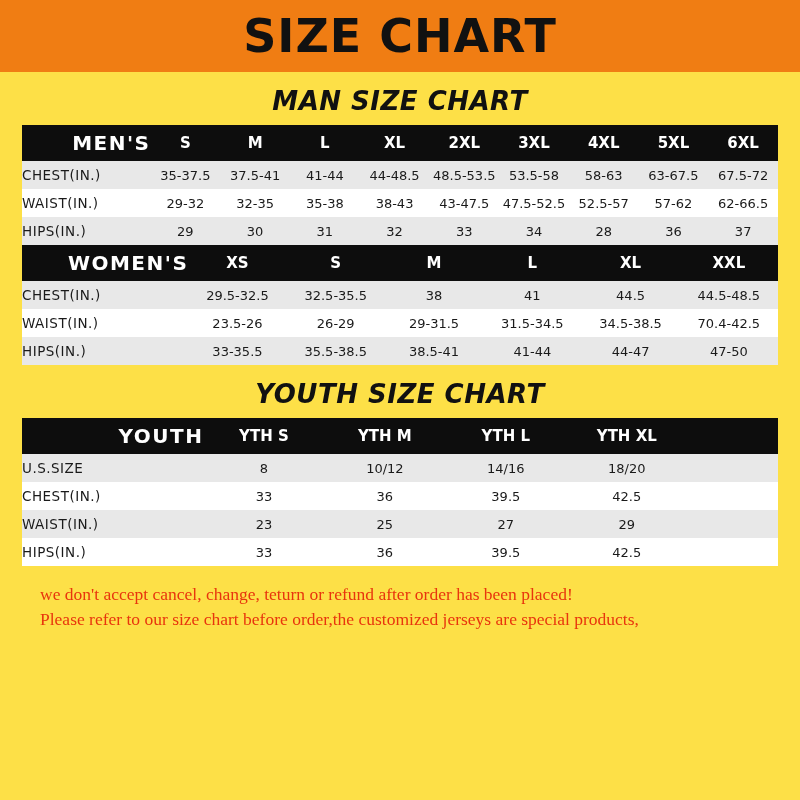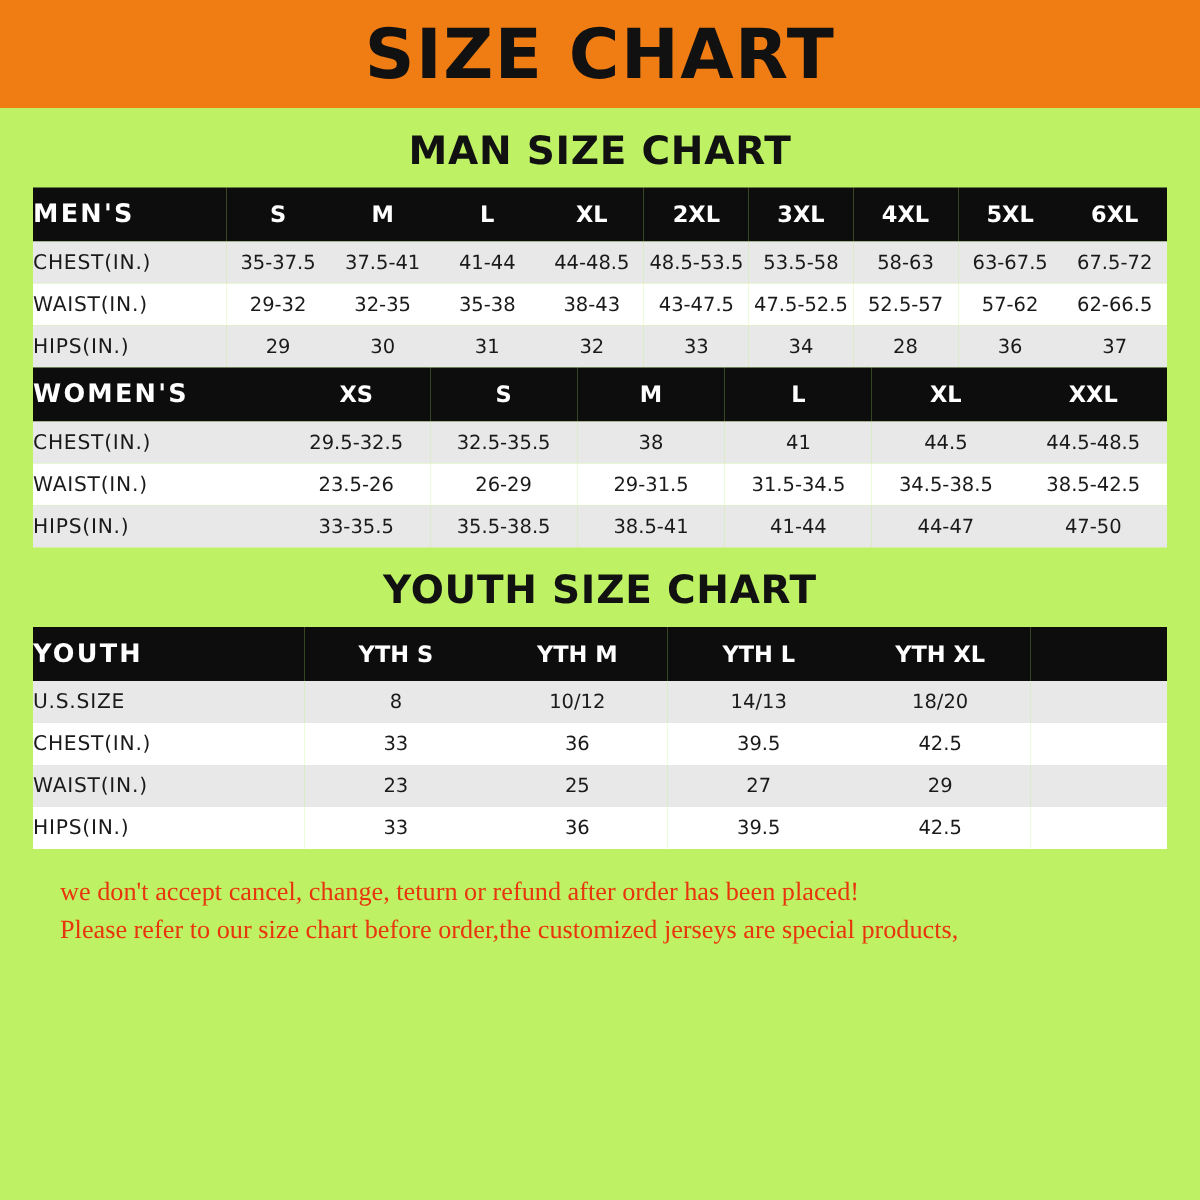--- a/index.html
+++ b/index.html
@@ -10,21 +10,21 @@
     width: 800px;
     height: 800px;
     background: #ffffff;
     font-family: "Liberation Sans", sans-serif;
     overflow: hidden;
   }
   .page {
     position: relative;
     width: 800px;
     height: 800px;
-    background: #bef264;
+    background: #fde047;
     box-sizing: border-box;
   }
   
   .header-band {
     position: relative;
     height: 72px;
     background: #f07d13;
     display: flex;
     align-items: center;
     justify-content: center;
@@ -51,20 +51,21 @@
     box-sizing: border-box;
   }
   .section-title {
     text-align: center;
     font-family: "DejaVu Sans", sans-serif;
     font-weight: bold;
     font-size: 26px;
     color: #111111;
     margin: 14px 0 9px 0;
     letter-spacing: 0.5px;
+    font-style: italic;
   }
   table.size-table {
     width: 100%;
     border-collapse: collapse;
     table-layout: fixed;
   }
   table.size-table th,
   table.size-table td {
     text-align: center;
     font-family: "DejaVu Sans", sans-serif;
@@ -76,24 +77,24 @@
     white-space: nowrap;
   }
   table.size-table thead th {
     background: #0d0d0d;
     color: #ffffff;
     font-weight: bold;
     font-size: 15px;
     height: 36px;
   }
   table.size-table thead th.row-label {
-    text-align: left;
+    text-align: right;
     padding-left: 0;
     letter-spacing: 1.5px;
-    font-size: 17px;
+    font-size: 20px;
   }
   table.size-table tbody tr.light td {
     background: #e8e8e8;
   }
   table.size-table tbody tr.white td {
     background: #ffffff;
   }
   table.size-table tbody td.row-label {
     font-size: 13.5px;
     letter-spacing: 0.5px;
@@ -210,21 +211,21 @@
           <td>44.5</td>
           <td>44.5-48.5</td>
         </tr>
         <tr class="white">
           <td class="row-label">WAIST(IN.)</td>
           <td>23.5-26</td>
           <td>26-29</td>
           <td>29-31.5</td>
           <td>31.5-34.5</td>
           <td>34.5-38.5</td>
-          <td>38.5-42.5</td>
+          <td>70.4-42.5</td>
         </tr>
         <tr class="light">
           <td class="row-label">HIPS(IN.)</td>
           <td>33-35.5</td>
           <td>35.5-38.5</td>
           <td>38.5-41</td>
           <td>41-44</td>
           <td>44-47</td>
           <td>47-50</td>
         </tr>
@@ -246,21 +247,21 @@
           <th>YTH L</th>
           <th>YTH XL</th>
           <th></th>
         </tr>
       </thead>
       <tbody>
         <tr class="light">
           <td class="row-label">U.S.SIZE</td>
           <td>8</td>
           <td>10/12</td>
-          <td>14/13</td>
+          <td>14/16</td>
           <td>18/20</td>
           <td></td>
         </tr>
         <tr class="white">
           <td class="row-label">CHEST(IN.)</td>
           <td>33</td>
           <td>36</td>
           <td>39.5</td>
           <td>42.5</td>
           <td></td>

